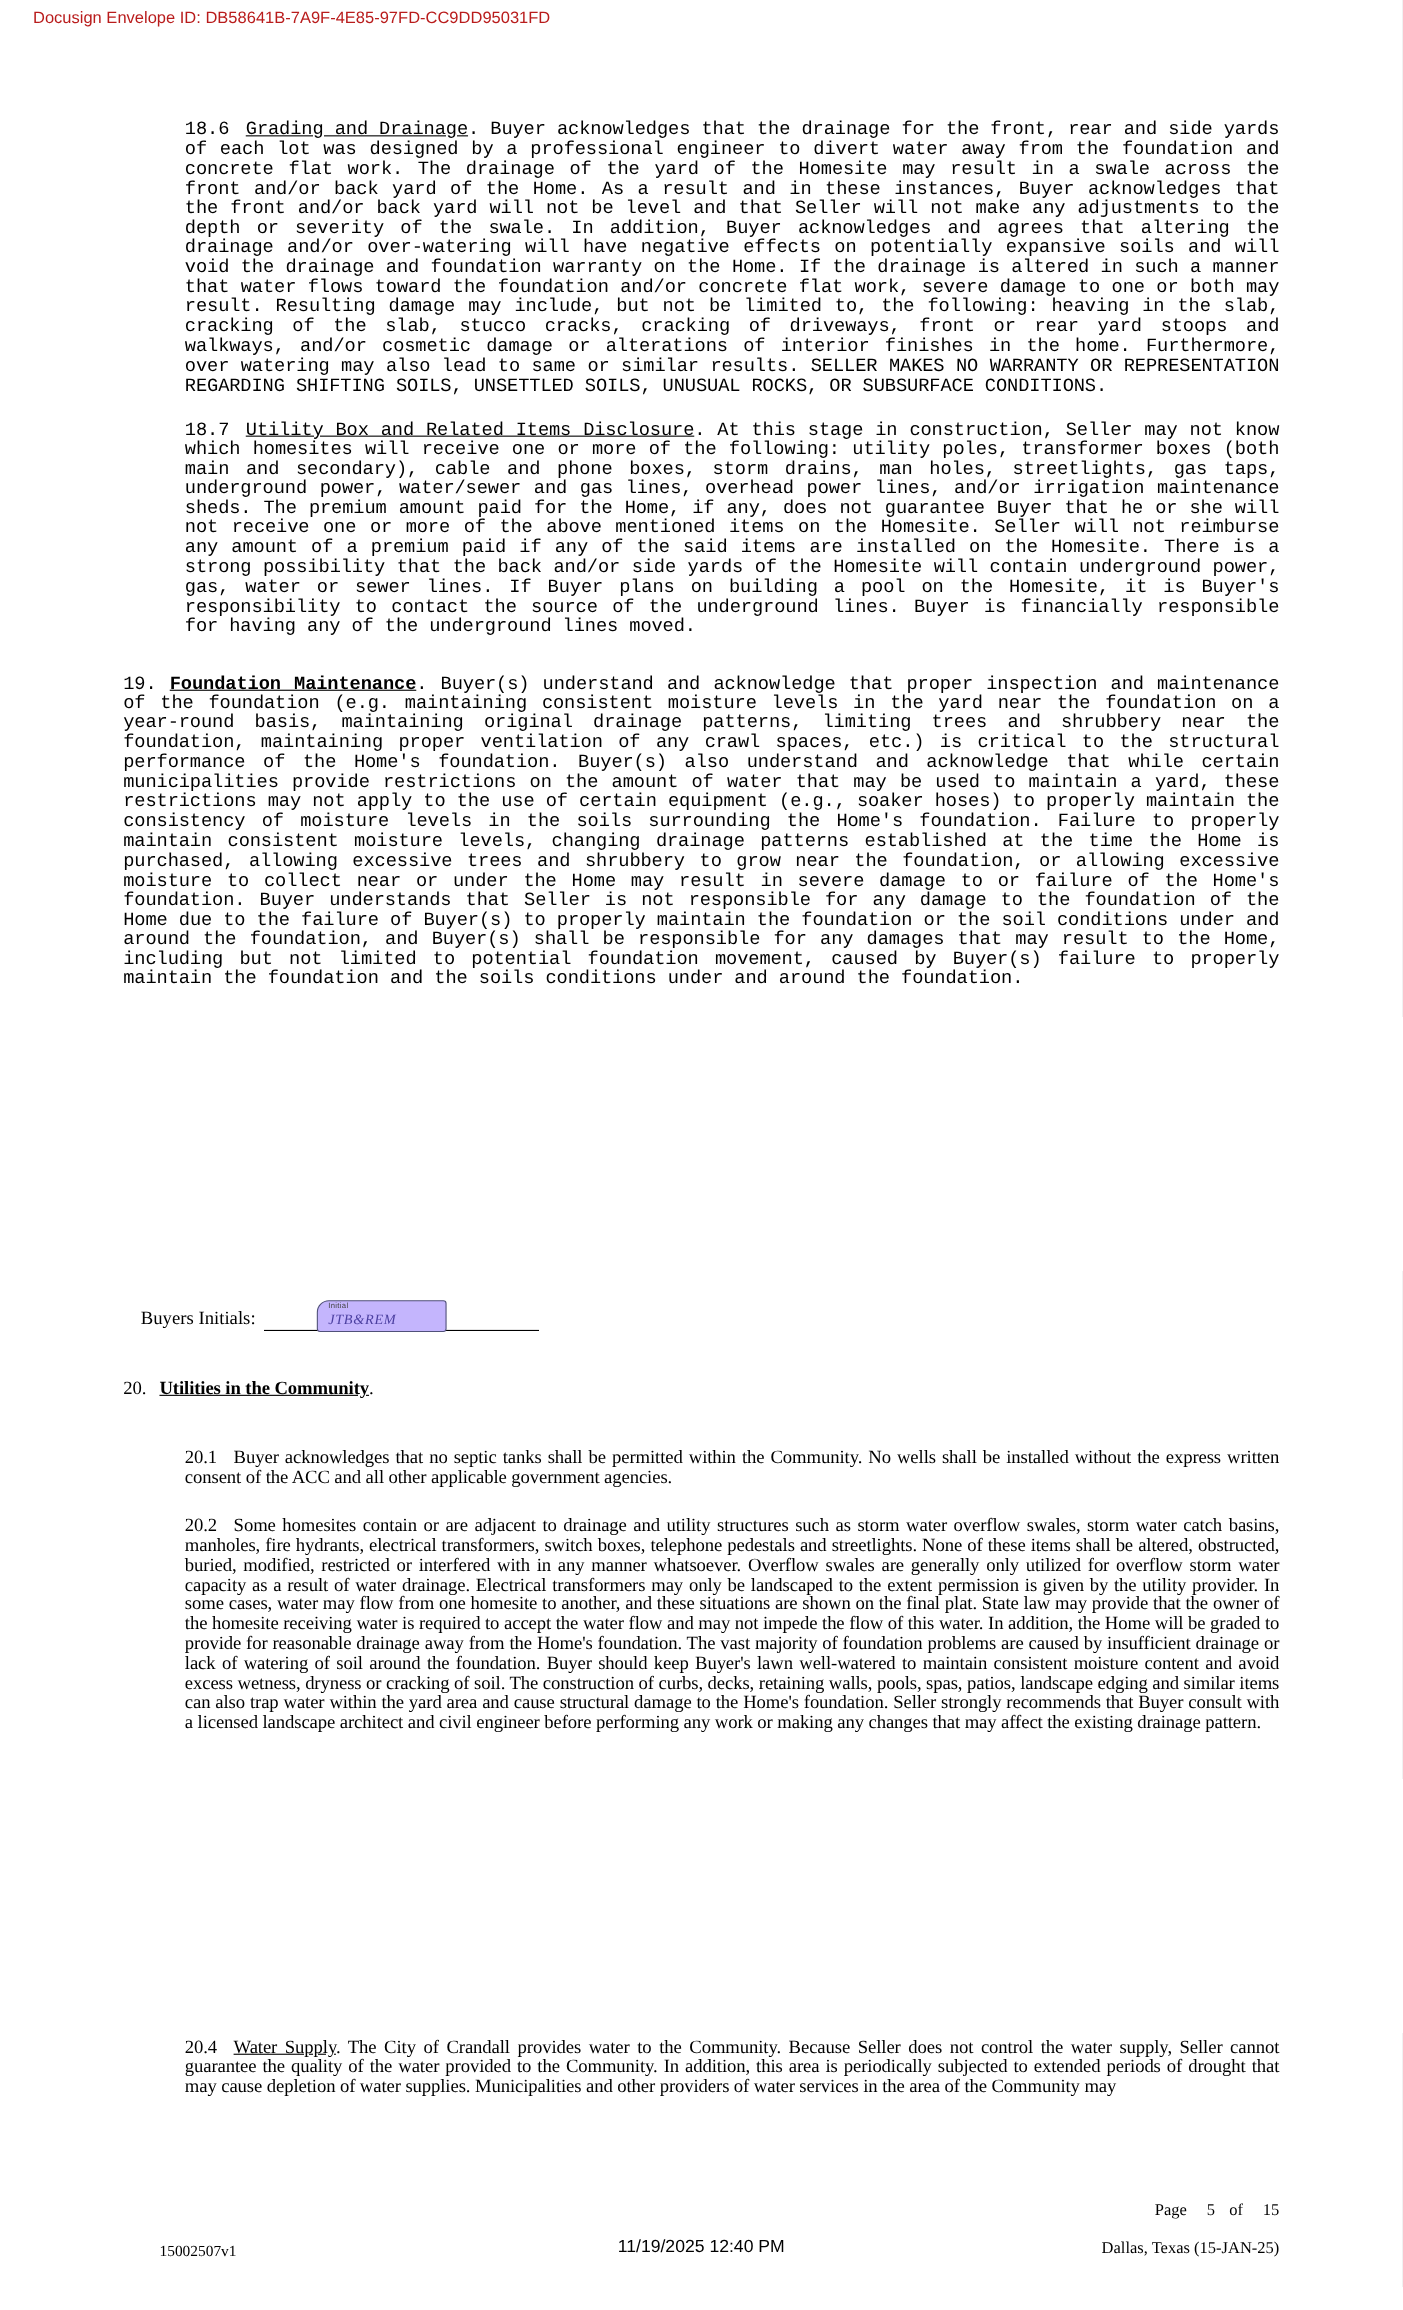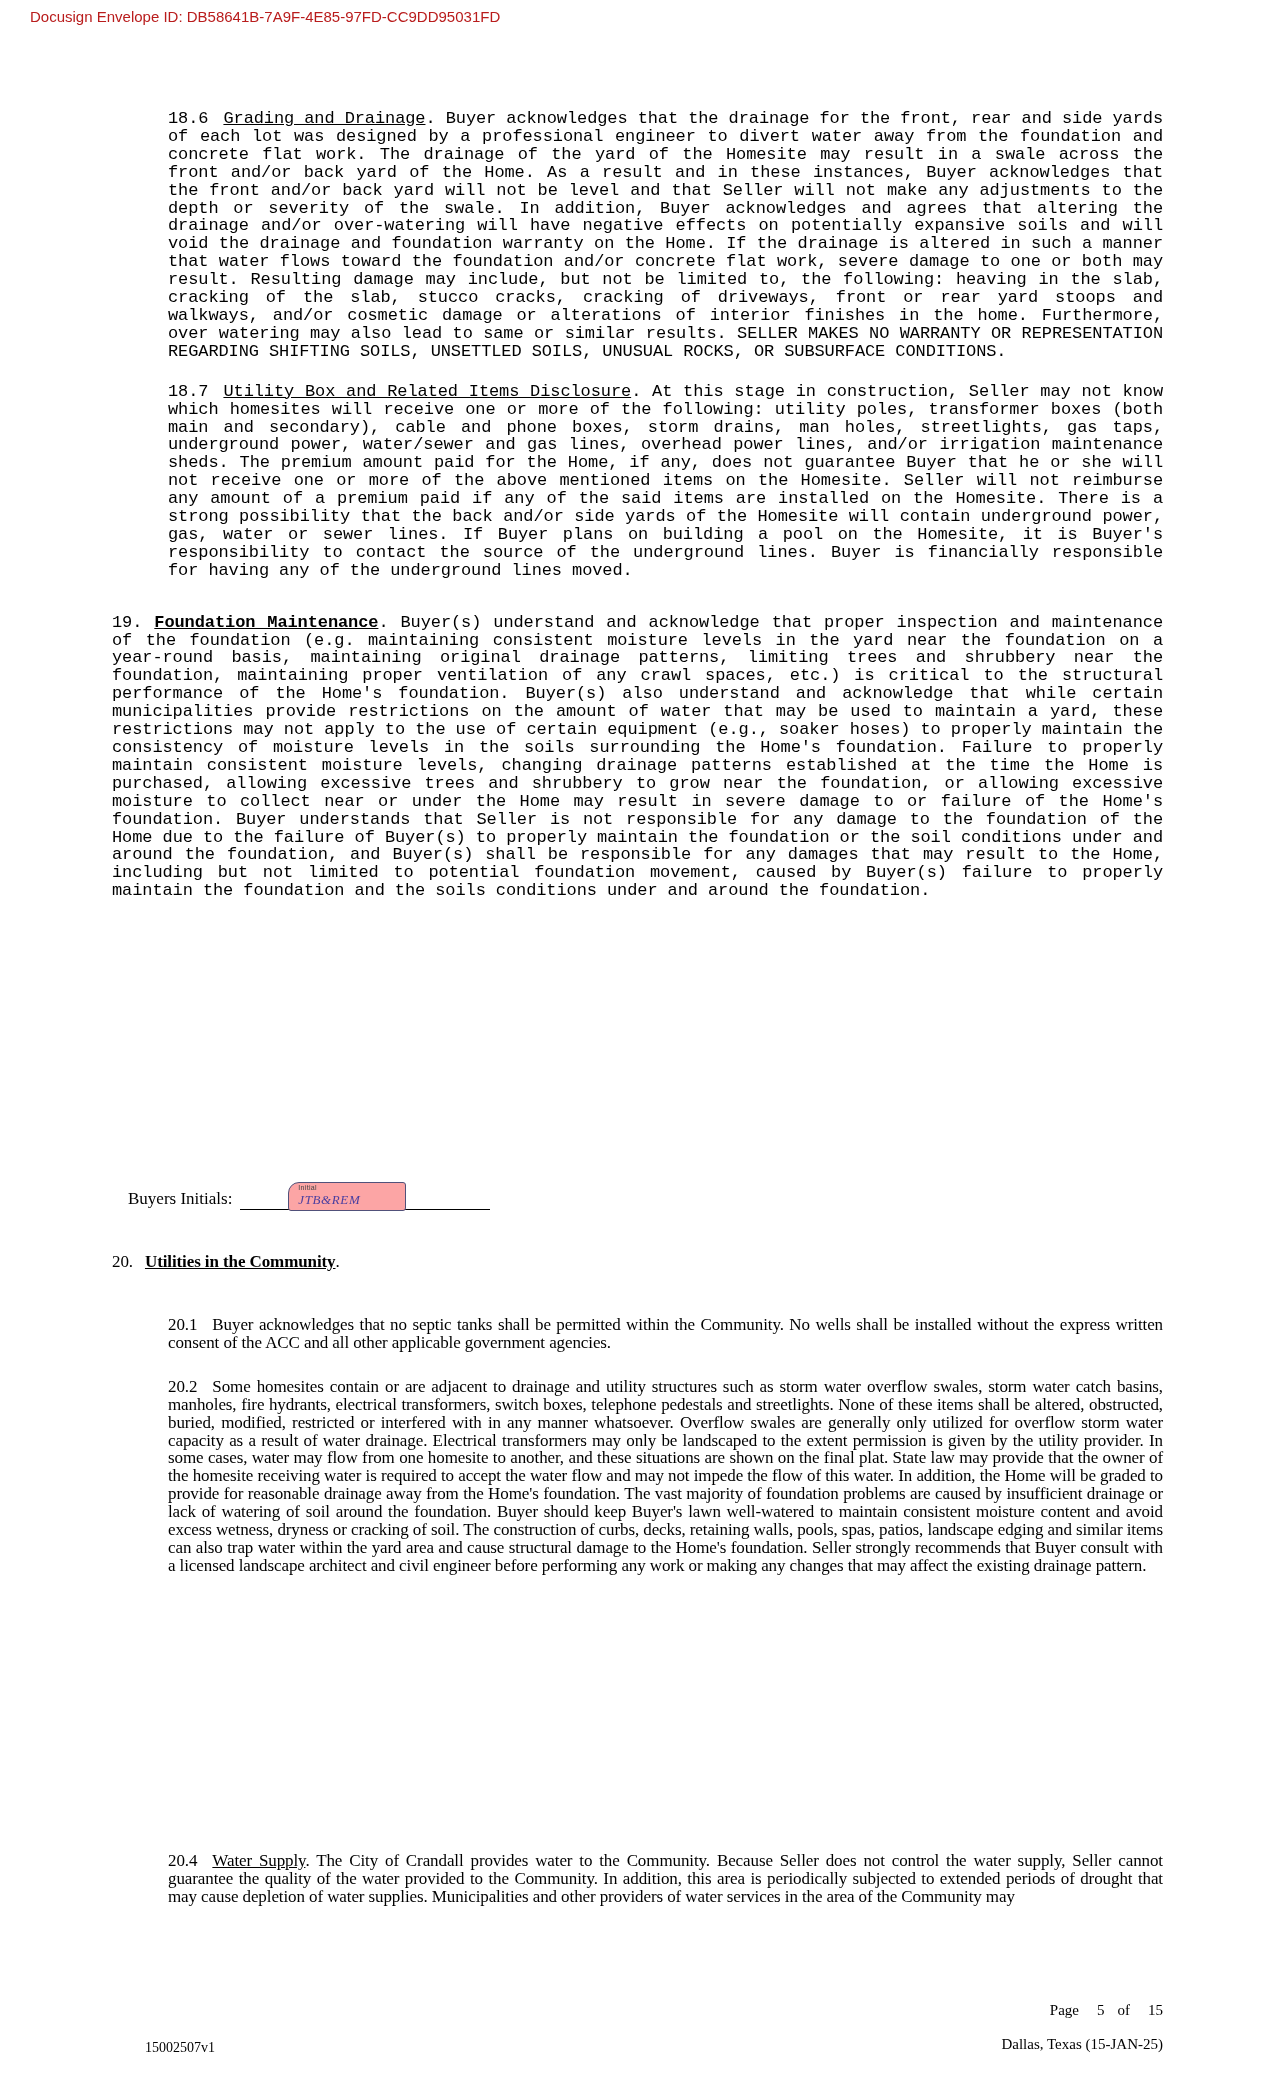--- a/index.html
+++ b/index.html
@@ -33,21 +33,21 @@
   .sec204 { position:absolute; left:168px; top:1852px; width:995px; }
   .h20 { position:absolute; left:112px; top:1252px; font-size:17px; letter-spacing:-0.1px; }
   .initials-row { position:absolute; left:128px; top:1182px; font-size:17px; }
   .sig-area {
     display:inline-block; position:relative; width:250px; height:28px;
     border-bottom:1.4px solid #000; vertical-align:-6px; margin-left:8px;
   }
   .initial-box {
     position:absolute; left:48px; bottom:-2px; width:118px; height:29px;
     border:1.6px solid #51517a; border-radius:11px 3px 3px 3px;
-    background:#fca5a5; cursor:pointer;
+    background:#c4b5fd; cursor:pointer;
   }
   .initial-tab-label {
     position:absolute; top:1px; left:9px;
     font-family:"Liberation Sans", sans-serif; font-size:7px; color:#444;
     letter-spacing:0.3px;
   }
   .initial-script {
     position:absolute; left:9px; bottom:2px;
     font-style:italic; font-size:13px; color:#4b3fa0; letter-spacing:0.6px;
     white-space:nowrap;
@@ -92,16 +92,17 @@
     <p class="para mt26"><span class="num">20.2</span><span>Some homesites contain or are adjacent to drainage and utility structures such as storm water overflow swales, storm water catch basins, manholes, fire hydrants, electrical transformers, switch boxes, telephone pedestals and streetlights.  None of these items shall be altered, obstructed, buried, modified, restricted or interfered with in any manner whatsoever.  Overflow swales are generally only utilized for overflow storm water capacity as a result of water drainage.  Electrical transformers may only be landscaped to the extent permission is given by the utility provider.  In some cases, water may flow from one homesite to another, and these situations are shown on the final plat.  State law may provide that the owner of the homesite receiving water is required to accept the water flow and may not impede the flow of this water.  In addition, the Home will be graded to provide for reasonable drainage away from the Home's foundation.  The vast majority of foundation problems are caused by insufficient drainage or lack of watering of soil around the foundation.  Buyer should keep Buyer's lawn well-watered to maintain consistent moisture content and avoid excess wetness, dryness or cracking of soil.  The construction of curbs, decks, retaining walls, pools, spas, patios, landscape edging and similar items can also trap water within the yard area and cause structural damage to the Home's foundation.  Seller strongly recommends that Buyer consult with a licensed landscape architect and civil engineer before performing any work or making any changes that may affect the existing drainage pattern.</span></p>
   </div>
 
 
   <p class="para sec204"><span class="num">20.4</span><span class="u">Water Supply</span><span>.  The City of Crandall provides water to the Community. Because Seller does not control the water supply, Seller cannot guarantee the quality of the water provided to the Community.  In addition, this area is periodically subjected to extended periods of drought that may cause depletion of water supplies.  Municipalities and other providers of water services in the area of the Community may</span></p>
 
   <div class="page-line"><span>Page</span><span class="sp1">5</span><span class="sp2">of</span><span class="sp1">15</span></div>
 
   <div class="doc-number">15002507v1</div>
 
+  <div class="datetime-stamp">11/19/2025 12:40 PM</div>
 
   <div class="city-line">Dallas, Texas (15-JAN-25)</div>
 
 </div>
 
 </body></html>

